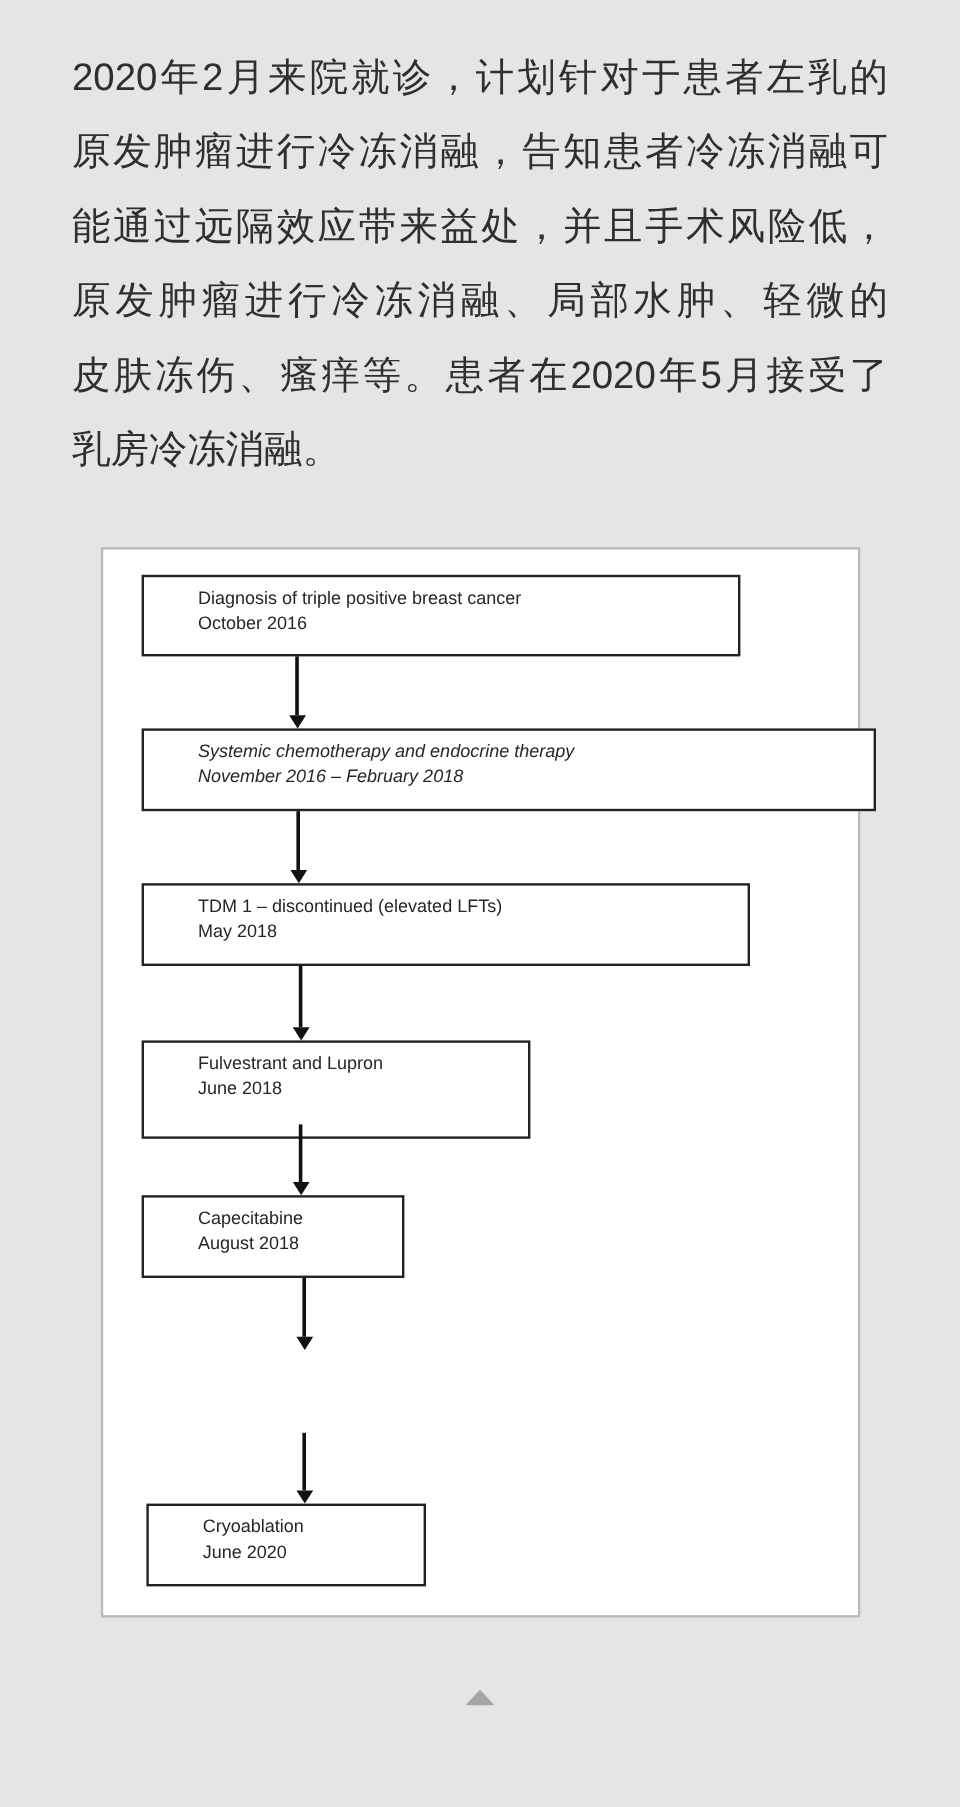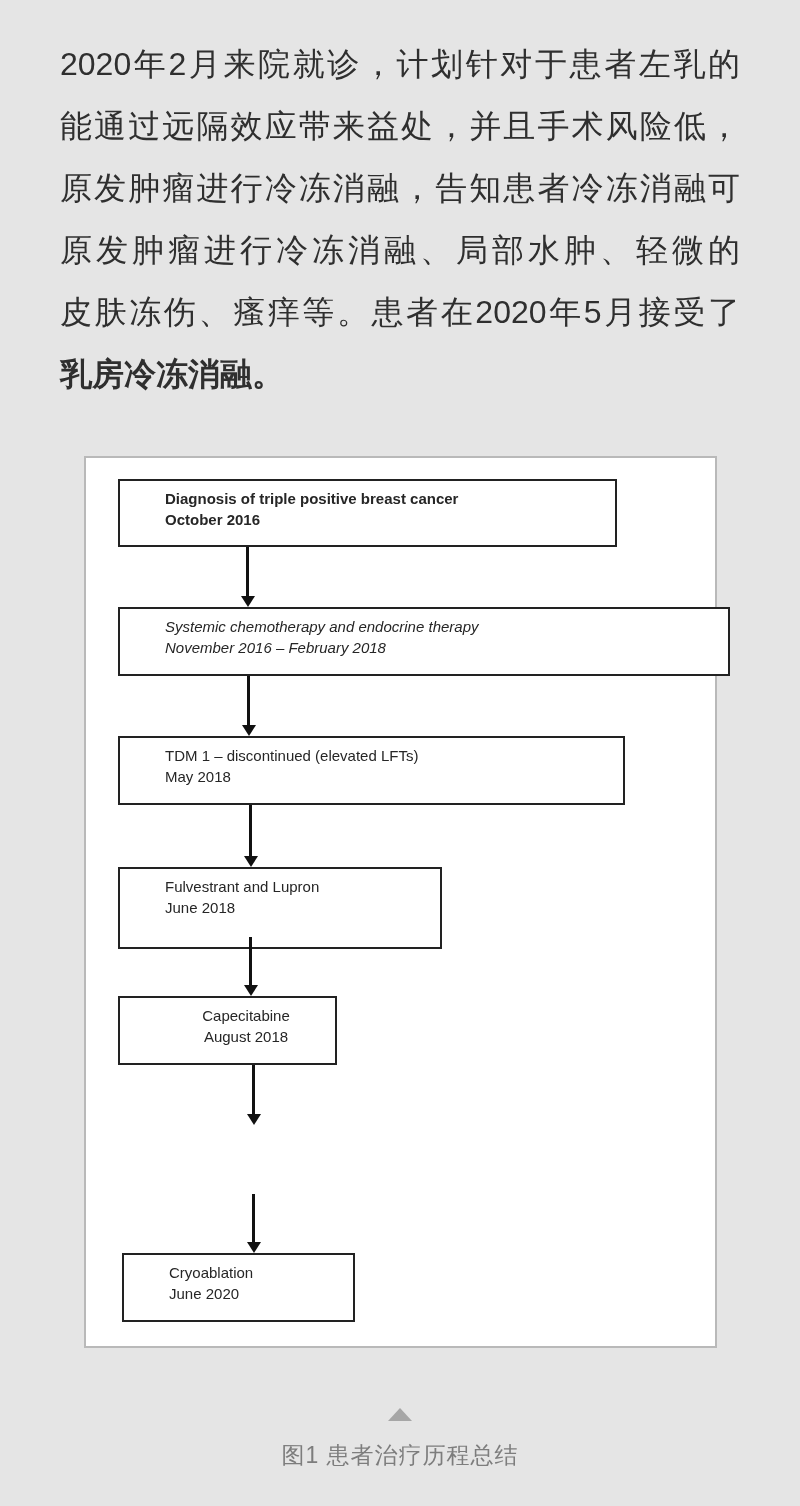--- a/index.html
+++ b/index.html
@@ -27,21 +27,20 @@
   }
   .pline {
     height: 62px;
     text-align: justify;
     text-align-last: justify;
     white-space: nowrap;
   }
   .pline.last {
     text-align: left;
     text-align-last: left;
-    font-weight: bold;
   }
 
   
   .figure-frame {
     position: absolute;
     left: 84px;
     top: 456px;
     width: 633px;
     height: 892px;
     border: 2px solid #b9b9b9;
@@ -53,25 +52,25 @@
     border: 2px solid #222222;
     background: #ffffff;
     color: #262626;
     font-size: 15px;
     line-height: 21px;
     padding: 7px 8px 0 45px;
     font-family: "Liberation Sans", sans-serif;
   }
   .flow-node .node-title, .flow-node .node-date { white-space: nowrap; }
 
-  .b0 { left: 32px; top: 21px;  width: 499px; height: 68px; font-weight: bold; }
+  .b0 { left: 32px; top: 21px;  width: 499px; height: 68px; }
   .b1 { left: 32px; top: 149px; width: 612px; height: 69px; font-style: italic; }
   .b2 { left: 32px; top: 278px; width: 507px; height: 69px; }
   .b3 { left: 32px; top: 409px; width: 324px; height: 82px; }
-  .b4 { left: 32px; top: 538px; width: 219px; height: 69px; text-align: center; }
+  .b4 { left: 32px; top: 538px; width: 219px; height: 69px; }
   .b5 { left: 36px; top: 667px; width: 221px; height: 69px; }
   .b6 { left: 36px; top: 795px; width: 233px; height: 69px; }
 
   
   .arrow {
     position: absolute;
     width: 3px;
     background: #111111;
   }
   .arrow::after {
@@ -114,22 +113,22 @@
     font-family: "Liberation Sans", sans-serif;
   }
 </style>
 </head>
 <body>
 
 <div class="page">
 
   <div class="paragraph">
     <div class="pline">2020年2月来院就诊，计划针对于患者左乳的</div>
+    <div class="pline">原发肿瘤进行冷冻消融，告知患者冷冻消融可</div>
     <div class="pline">能通过远隔效应带来益处，并且手术风险低，</div>
-    <div class="pline">原发肿瘤进行冷冻消融，告知患者冷冻消融可</div>
     <div class="pline">原发肿瘤进行冷冻消融、局部水肿、轻微的</div>
     <div class="pline">皮肤冻伤、瘙痒等。患者在2020年5月接受了</div>
     <div class="pline last">乳房冷冻消融。</div>
   </div>
 
   <div class="figure-frame">
 
     <div class="flow-node b0">
       <div class="node-title">Diagnosis of triple positive breast cancer</div>
       <div class="node-date">October 2016</div>
@@ -163,15 +162,14 @@
     <div class="arrow a5"></div>
 
     <div class="flow-node b6">
       <div class="node-title">Cryoablation</div>
       <div class="node-date">June 2020</div>
     </div>
 
   </div>
 
   <div class="collapse-triangle"></div>
-  <div class="figure-caption">图1 患者治疗历程总结</div>
 
 </div>
 
 </body></html>

